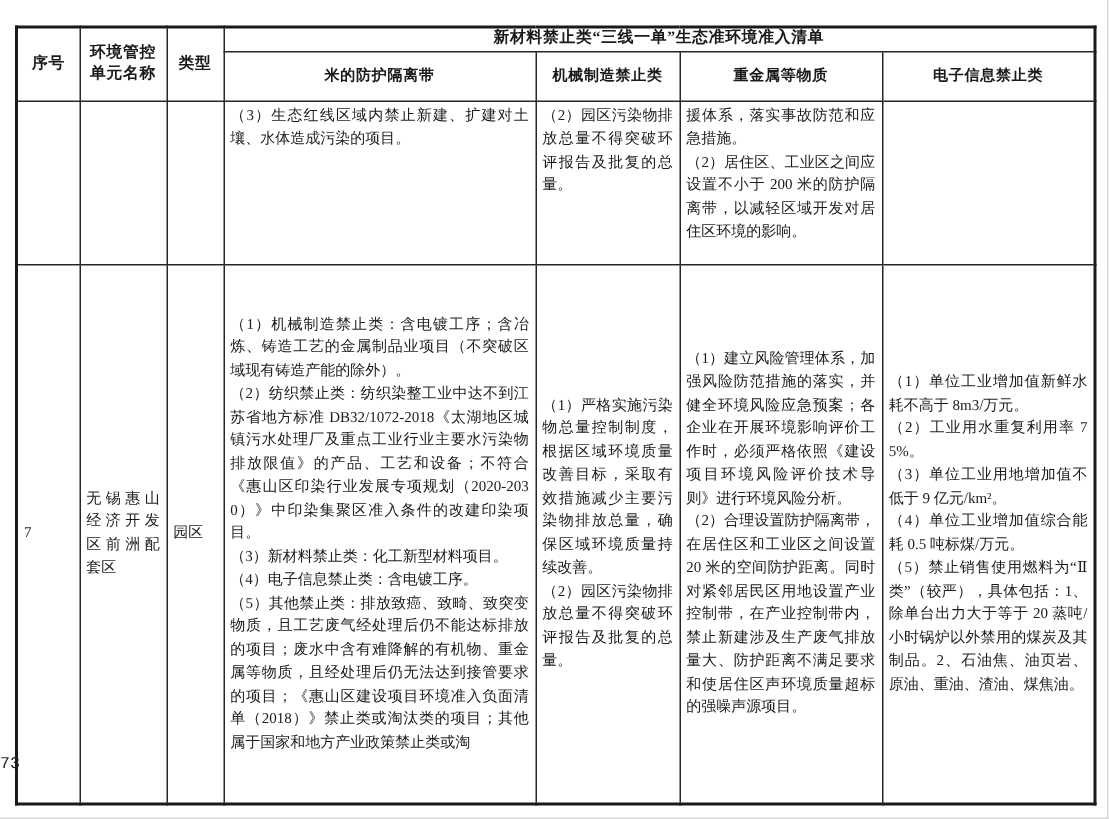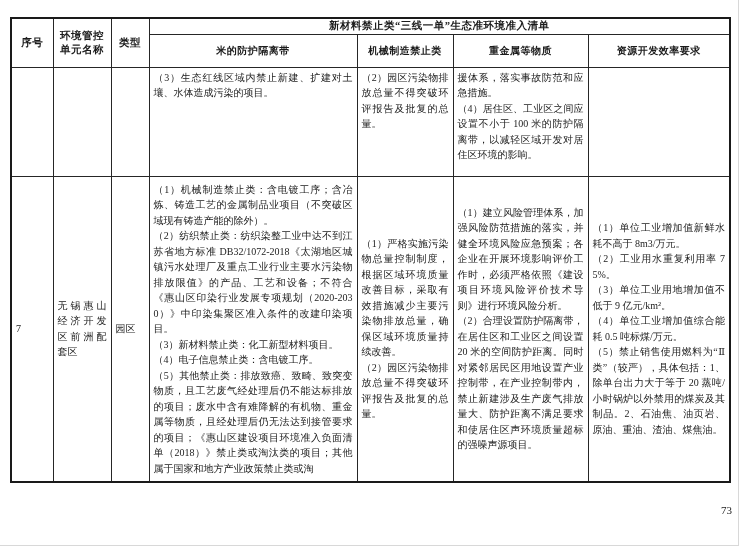--- a/index.html
+++ b/index.html
@@ -45,34 +45,35 @@
   .access-table td{
     font-size:10px;
     line-height:15.5px;
     padding:2px 4px;
     text-align:justify;
     white-space:pre-line;
     word-break:break-all;
     overflow:hidden;
   }
   tr.row-cont td{height:109px;vertical-align:top;}
-  tr.row-main td{height:306px;vertical-align:middle;margin-top:39px;}
+  tr.row-main td{height:360px;vertical-align:middle;margin-top:39px;}
   .cell-center{
     text-align:left;
     vertical-align:middle !important;
     white-space:normal !important;
     padding:2px 3px;
   }
   .page-number{
     position:absolute;
     top:504px;left:0;
     width:732px;
-    text-align:right;
+    text-align:left;
     font-size:11px;
     color:#222;
+    font-family:Liberation Mono, monospace;
   }
 </style>
 </head>
 <body>
 
 <table class="access-table">
   <colgroup>
     <col style="width:42px">
     <col style="width:58px">
     <col style="width:38px">
@@ -86,32 +87,32 @@
       <th rowspan="2">序号</th>
       <th rowspan="2">环境管控
 单元名称</th>
       <th rowspan="2">类型</th>
       <th colspan="4">新材料禁止类“三线一单”生态准环境准入清单</th>
     </tr>
     <tr class="sub-row">
       <th>米的防护隔离带</th>
       <th>机械制造禁止类</th>
       <th>重金属等物质</th>
-      <th>资源开发效率要求</th>
+      <th>电子信息禁止类</th>
     </tr>
   </thead>
   <tbody>
     <tr class="row-cont">
       <td class="cell-center"></td>
       <td class="cell-center"></td>
       <td class="cell-center"></td>
       <td>（3）生态红线区域内禁止新建、扩建对土壤、水体造成污染的项目。</td>
       <td>（2）园区污染物排放总量不得突破环评报告及批复的总量。</td>
       <td>援体系，落实事故防范和应急措施。
-（4）居住区、工业区之间应设置不小于 100 米的防护隔离带，以减轻区域开发对居住区环境的影响。</td>
+（2）居住区、工业区之间应设置不小于 200 米的防护隔离带，以减轻区域开发对居住区环境的影响。</td>
       <td></td>
     </tr>
     <tr class="row-main">
       <td class="cell-center">7</td>
       <td class="cell-center">无锡惠山经济开发区前洲配套区</td>
       <td class="cell-center">园区</td>
       <td>（1）机械制造禁止类：含电镀工序；含冶炼、铸造工艺的金属制品业项目（不突破区域现有铸造产能的除外）。
 （2）纺织禁止类：纺织染整工业中达不到江苏省地方标准 DB32/1072-2018《太湖地区城镇污水处理厂及重点工业行业主要水污染物排放限值》的产品、工艺和设备；不符合《惠山区印染行业发展专项规划（2020-2030）》中印染集聚区准入条件的改建印染项目。
 （3）新材料禁止类：化工新型材料项目。
 （4）电子信息禁止类：含电镀工序。

